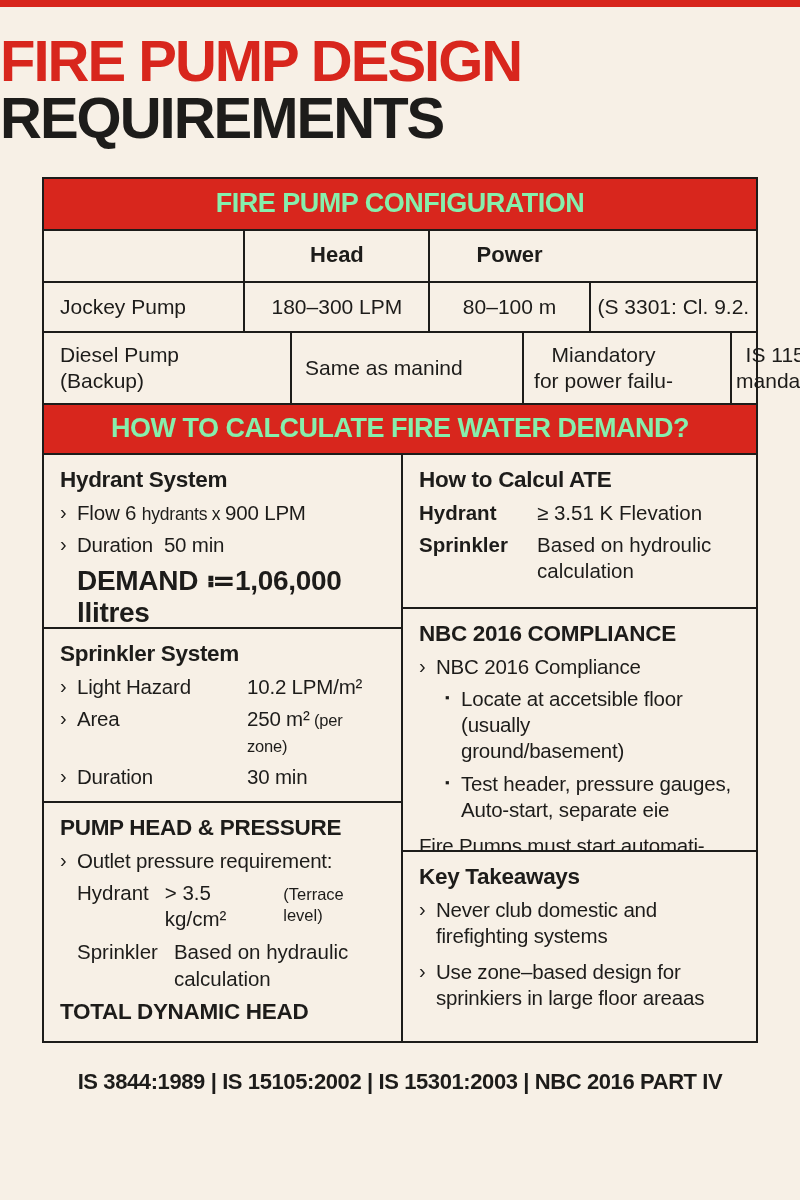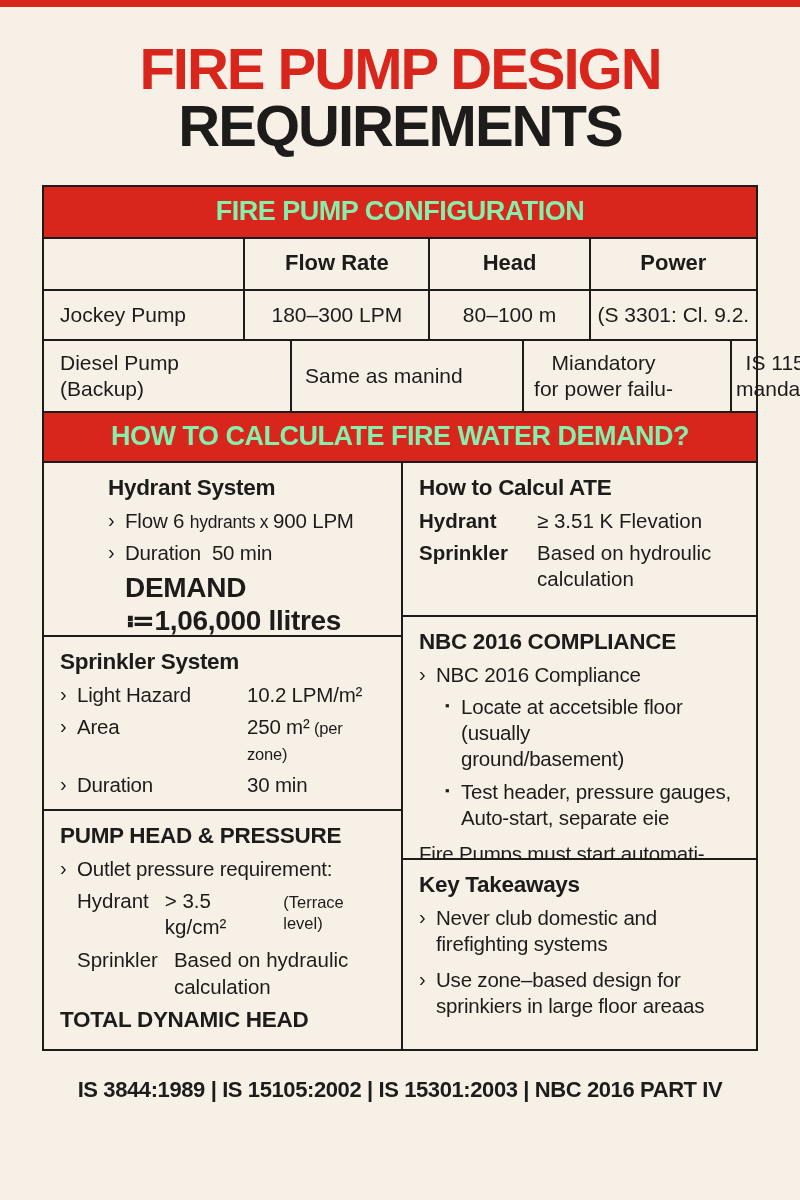--- a/index.html
+++ b/index.html
@@ -10,22 +10,22 @@
   *{margin:0;padding:0;box-sizing:border-box;}
   html,body{width:800px;height:1200px;overflow:hidden;}
   body{
     background:var(--cream);
     color:var(--ink);
     font-family:"Liberation Sans","DejaVu Sans",sans-serif;
   }
   .pw{white-space:pre-wrap;}
   .top-strip{height:7px;background:var(--red);width:100%;}
   .title{
-    text-align:center;
-    margin-top:34px;
+    text-align:left;
+    margin-top:26px;
     font-weight:700;
     line-height:0.98;
     letter-spacing:-2px;
     font-size:58px;
   }
   .title .l1{color:var(--red);display:block;}
   .title .l2{color:var(--ink);display:block;}
 
   .frame{
     width:716px;
@@ -113,21 +113,20 @@
   <span class="l1">FIRE PUMP DESIGN</span>
   <span class="l2">REQUIREMENTS</span>
 </h1>
 
 <div class="frame">
 
   <div class="band">FIRE PUMP CONFIGURATION</div>
 
   <div class="trow thead h52">
     <div></div>
-    <div>Flow Rate</div>
     <div>Head</div>
     <div>Power</div>
   </div>
 
   <div class="trow h50">
     <div class="pw">Jockey Pump</div>
     <div class="pw">180–300 LPM</div>
     <div class="pw">80–100 m</div>
     <div class="pw">(S 3301: Cl. 9.2.</div>
   </div>
@@ -142,21 +141,21 @@
     <div class="pw">IS 11501: Cl. 5
 manday for totay</div>
   </div>
 
   <div class="band bt">HOW TO CALCULATE FIRE WATER DEMAND?</div>
 
   <div class="cols">
 
     <div class="col left">
 
-      <div class="sec" style="height:172px;margin-left:48px;">
+      <div class="sec" style="height:172px;">
         <div class="sec-title">Hydrant System</div>
         <div class="line">
           <span class="chev">›</span>
           <span class="pw"><span>Flow 6 </span><span class="small" style="font-size:17.5px;">hydrants x </span><span>900 LPM</span></span>
         </div>
         <div class="line">
           <span class="chev">›</span>
           <span class="pw">Duration  50 min</span>
         </div>
         <div class="demand-line bold pw">DEMAND ≔1,06,000 llitres</div>

